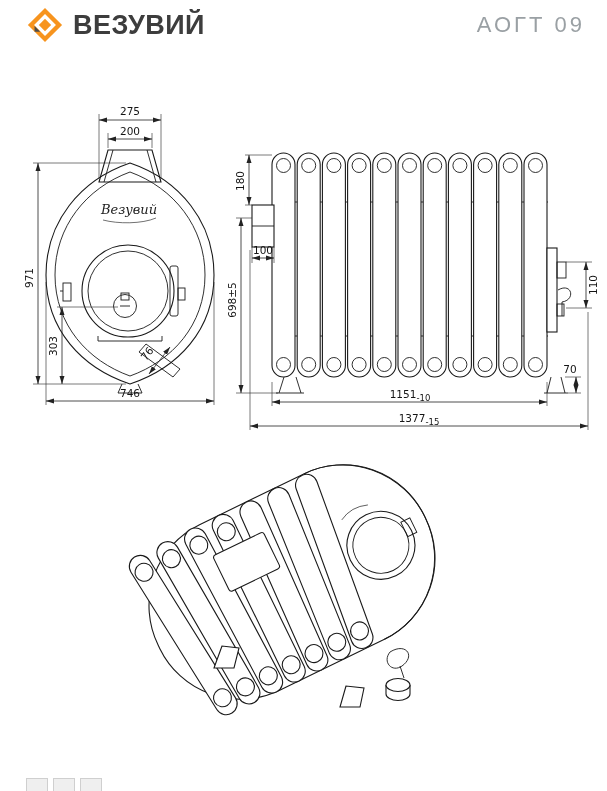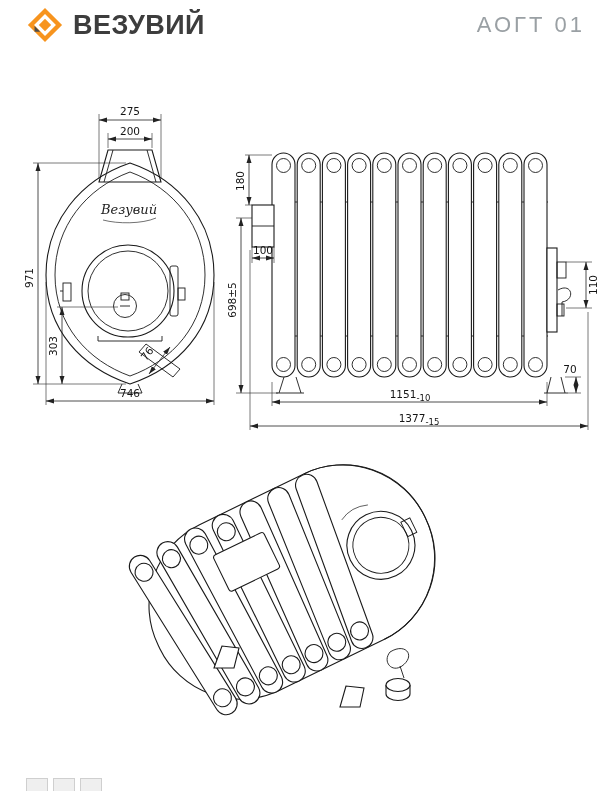--- a/index.html
+++ b/index.html
@@ -32,21 +32,21 @@
   <header>
     <div class="brandwrap">
       <svg width="38" height="38" viewBox="0 0 40 40">
         <polygon points="20,2 38,20 20,38 2,20" fill="#F7941E"></polygon>
         <polygon points="20,8.5 31.5,20 20,31.5 8.5,20" fill="#ffffff"></polygon>
         <polygon points="20,13.5 26.5,20 20,26.5 13.5,20" fill="#F7941E"></polygon>
         <polygon points="9,21 15,27 9,27" fill="#4d4d4d"></polygon>
       </svg>
       <span class="brandname">ВЕЗУВИЙ</span>
     </div>
-    <span class="model">АОГТ 01</span>
+    <span class="model">АОГТ 09</span>
   </header>
 
   <svg class="draw" width="607" height="791" viewBox="0 0 607 791">
     <defs>
       <marker id="ar" markerUnits="userSpaceOnUse" markerWidth="9" markerHeight="6" refX="8" refY="3" orient="auto-start-reverse">
         <path d="M0,0.5 L8,3 L0,5.5 Z" fill="#222"></path>
       </marker>
     </defs>
 
     <g>

